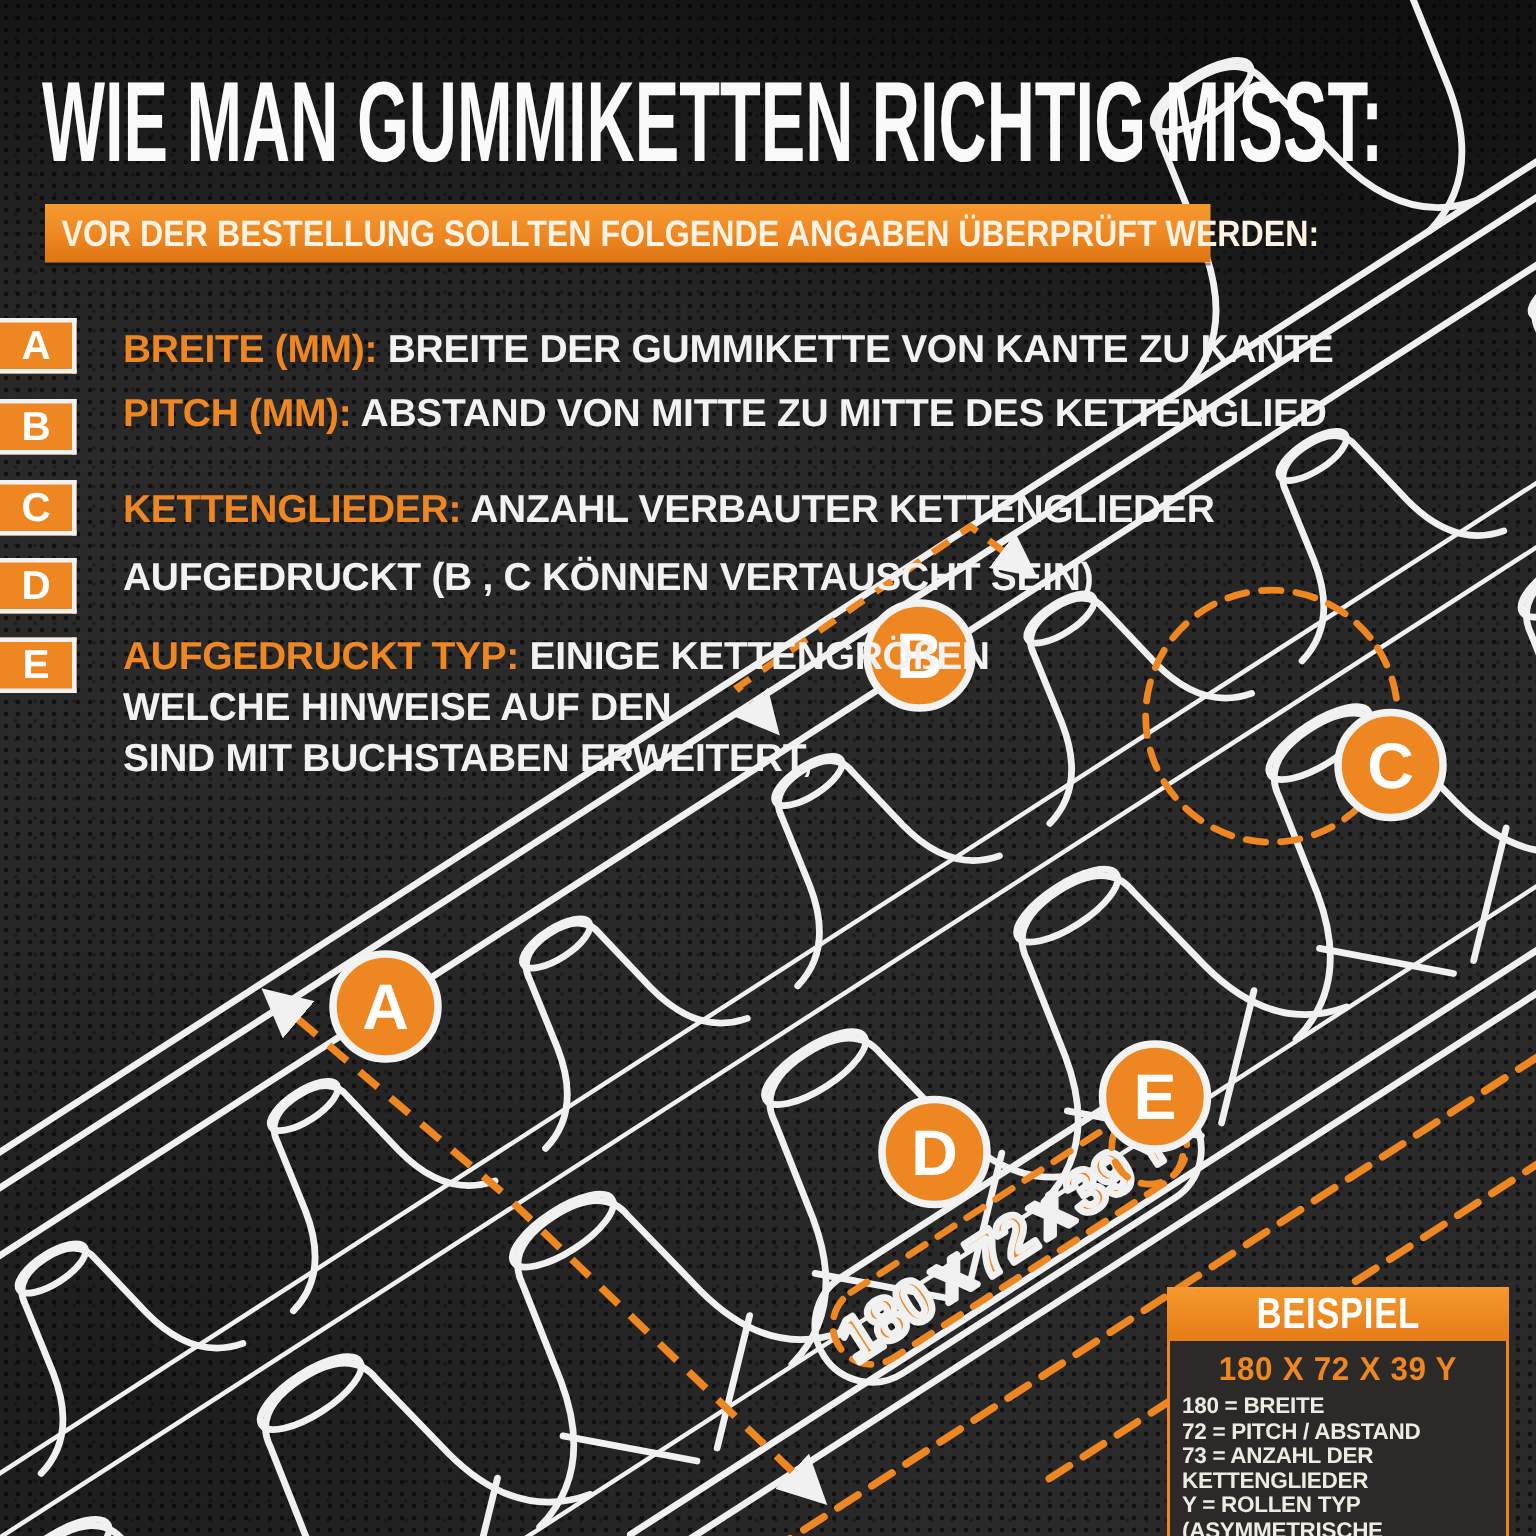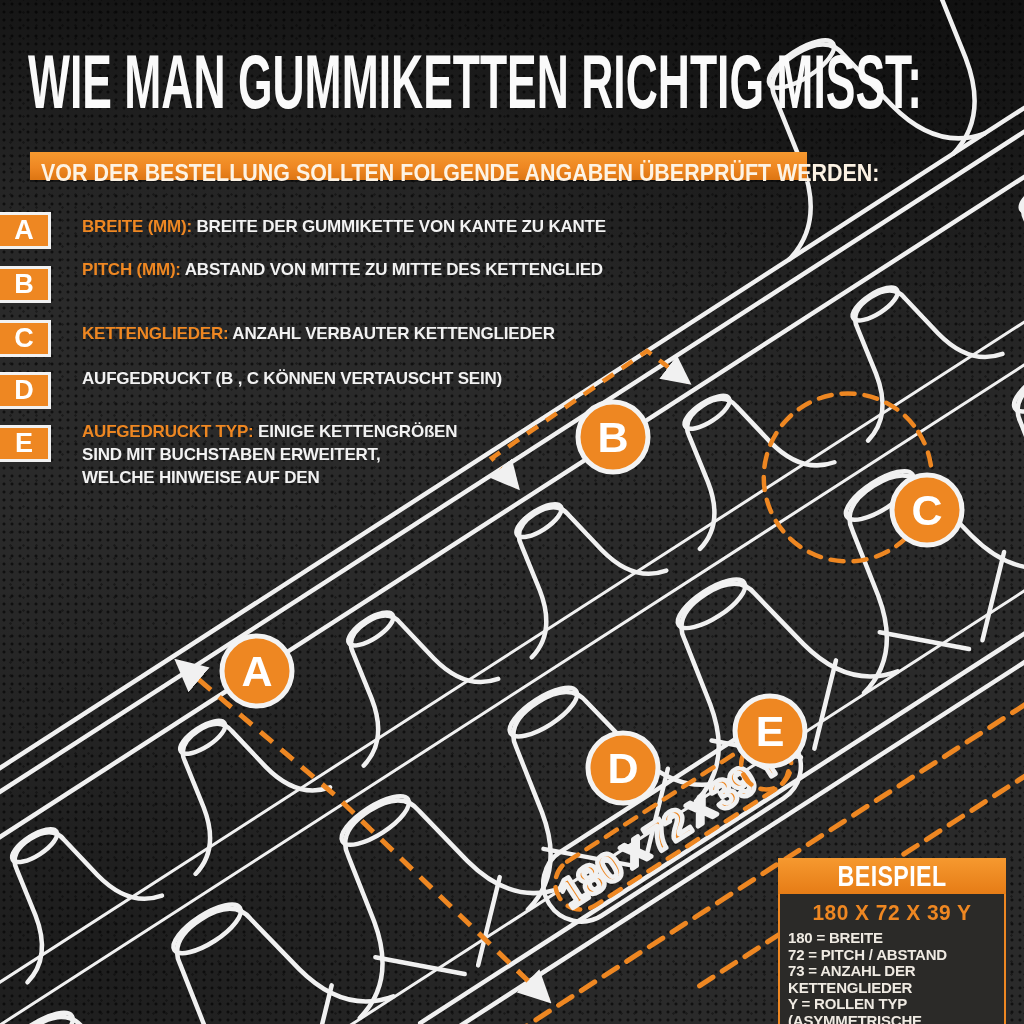--- a/index.html
+++ b/index.html
@@ -20,37 +20,37 @@
   svg.diagram{position:absolute;left:0;top:0;z-index:1;}
   .content{position:absolute;left:0;top:0;width:100%;height:100%;z-index:2;pointer-events:none;border-radius:20px;}
 
   .title{
     position:absolute;left:28px;top:44px;
     font-size:76px;font-weight:bold;color:#fafafa;line-height:1;
     white-space:nowrap;letter-spacing:0px;
     transform:scaleX(0.585);transform-origin:left top;
   }
   .banner{
-    position:absolute;left:30px;top:152px;width:777px;height:28px;
+    position:absolute;left:30px;top:136px;width:777px;height:39px;
     background:linear-gradient(180deg,#f6992f 0%,#ee8722 55%,#dd7512 100%);
     box-shadow:0 2px 0 rgba(0,0,0,0.4);
   }
   .banner-text{
     position:absolute;left:11px;top:0;height:41px;line-height:42px;
     font-size:24.5px;font-weight:bold;color:#fdf3e4;white-space:nowrap;
     transform:scaleX(0.875);transform-origin:left top;letter-spacing:0;
   }
   .badge{
     position:absolute;left:0;width:51px;height:37px;
     background:#ee8722;border:3px solid #f2f2f2;border-left:none;
     color:#fff;font-weight:bold;font-size:27px;
     display:flex;align-items:center;justify-content:center;
   }
   .itemtext{
-    position:absolute;left:82px;color:#f2f2f2;font-size:17px;font-weight:bold;
+    position:absolute;left:82px;color:#f2f2f2;font-size:26px;font-weight:bold;
     letter-spacing:-0.2px;white-space:nowrap;
   }
   .itemtext .lbl{color:#ee8722;}
   .itemtext .ln{display:block;}
   .item-d .ln,.item-e .ln{margin-top:3px;}
 
   .example{
     position:absolute;left:778px;top:858px;width:228px;z-index:3;
   }
   .example-header{
@@ -215,22 +215,22 @@
       <span>ANZAHL VERBAUTER KETTENGLIEDER</span>
     </div>
     <div class="itemtext item-d" style="top:366px">
       <span class="ln">AUFGEDRUCKT (B , C KÖNNEN VERTAUSCHT SEIN)</span>
     </div>
     <div class="itemtext item-e" style="top:422px">
       <div>
         <span class="lbl">AUFGEDRUCKT TYP:</span>
         <span>EINIGE KETTENGRÖßEN</span>
       </div>
+      <span class="ln">WELCHE HINWEISE AUF DEN</span>
       <span class="ln">SIND MIT BUCHSTABEN ERWEITERT,</span>
-      <span class="ln">WELCHE HINWEISE AUF DEN</span>
     </div>
   </div>
 
   <div class="example">
     <div class="example-header">
       <span>BEISPIEL</span>
     </div>
     <div class="example-body">
       <div class="example-size">180 X 72 X 39 Y</div>
       <div class="example-legend">

